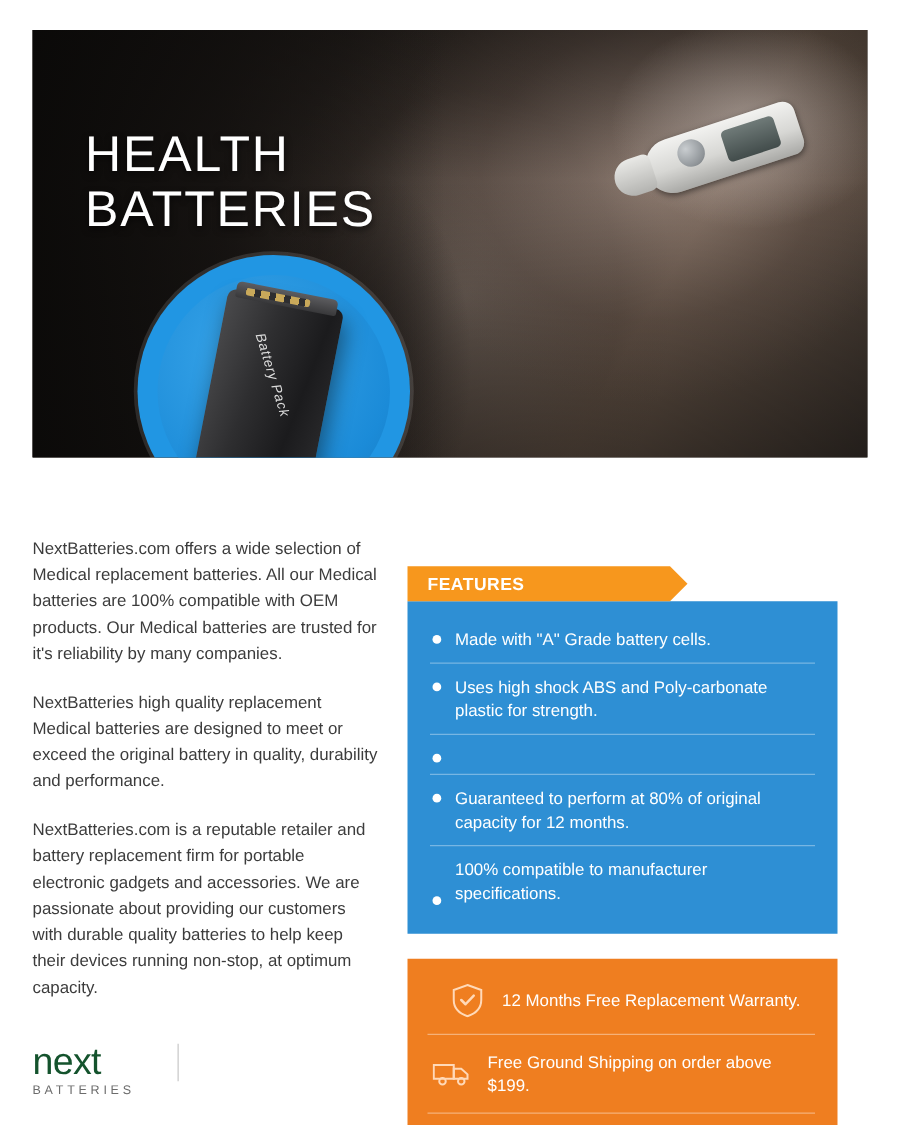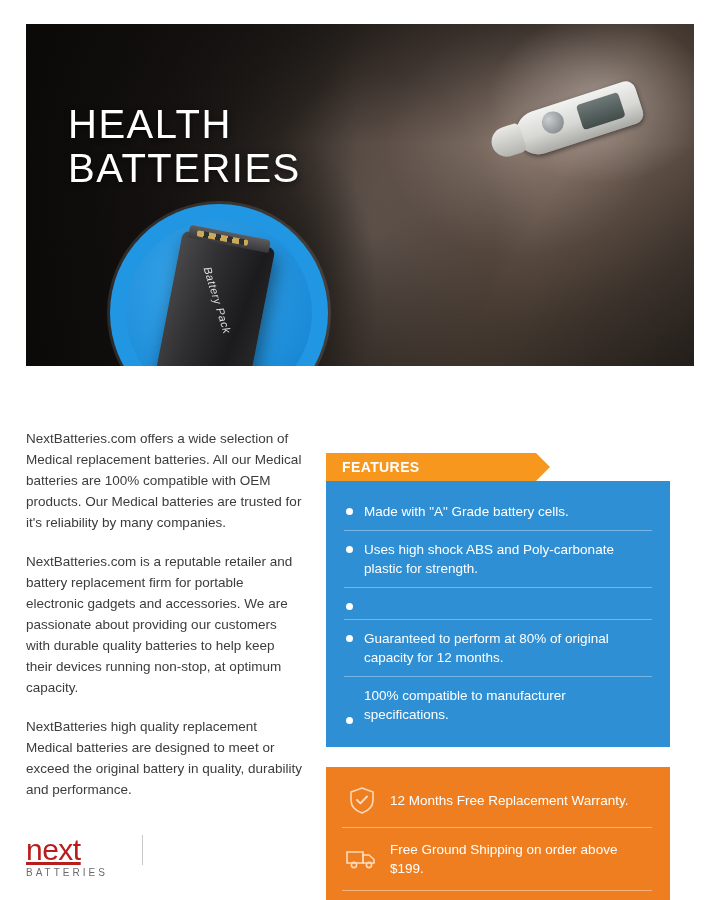--- a/index.html
+++ b/index.html
@@ -236,20 +236,21 @@
     box-sizing: border-box;
   }
   .ben-item {
     display: flex;
     align-items: center;
     color: #ffffff;
     font-size: 13.5px;
     line-height: 19px;
     padding: 12px 0;
     border-bottom: 1px solid rgba(255,255,255,0.4);
+    justify-content: center;
   }
   .ben-item:last-child { border-bottom: none; }
   .ben-icon {
     flex: 0 0 auto;
     width: 40px;
     height: 30px;
     display: flex;
     align-items: center;
     justify-content: center;
     margin-right: 8px;
@@ -263,25 +264,24 @@
     right: 26px;
     bottom: 22px;
     display: flex;
     align-items: flex-end;
   }
   .logo {
     width: 112px;
     flex: 0 0 auto;
   }
   .logo-next {
-    color: #b91c1c;
+    color: #14532d;
     font-size: 30px;
     line-height: 30px;
     letter-spacing: -0.5px;
-    text-decoration: underline;
   }
   .logo-sub {
     color: #6c6c6c;
     font-size: 10px;
     letter-spacing: 3px;
     margin-top: 2px;
   }
   .footer-divider {
     width: 1px;
     align-self: stretch;
@@ -323,22 +323,22 @@
         <div class="batt-contacts"></div>
         <div class="batt-label">Battery Pack</div>
       </div>
     </div>
   </div>
 
   <div class="columns">
 
     <div class="col-left">
       <p>NextBatteries.com offers a wide selection of Medical replacement batteries. All our Medical batteries are 100% compatible with OEM products. Our Medical batteries are trusted for it's reliability by many companies.</p>
+      <p>NextBatteries high quality replacement Medical batteries are designed to meet or exceed the original battery in quality, durability and performance.</p>
       <p>NextBatteries.com is a reputable retailer and battery replacement firm for portable electronic gadgets and accessories. We are passionate about providing our customers with durable quality batteries to help keep their devices running non-stop, at optimum capacity.</p>
-      <p>NextBatteries high quality replacement Medical batteries are designed to meet or exceed the original battery in quality, durability and performance.</p>
     </div>
 
     <div class="col-right">
 
       <div class="features-head">FEATURES</div>
 
       <div class="features-box">
         <div class="feat-item">
           <span class="feat-bullet"></span>
           <span>Made with "A" Grade battery cells.</span>

